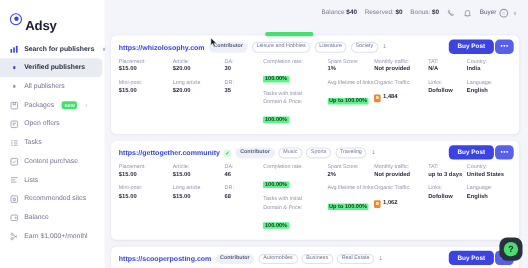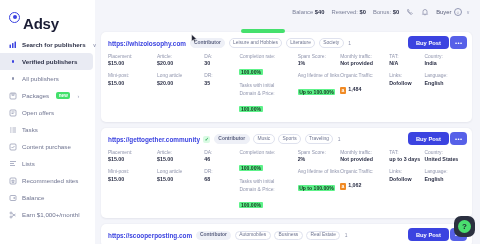--- a/index.html
+++ b/index.html
@@ -16,21 +16,21 @@
     width: 95px; height: 244px; background: #ffffff;
     padding: 7px 0 0 0; flex-shrink: 0; position: relative; z-index: 5;
   }
   .brand { display: flex; align-items: center; gap: 3px; padding: 0 0 0 9px; height: 20px; }
   .brand-mark {
     width: 11px; height: 11px; border-radius: 50%;
     border: 1.6px solid #3b43e0; background: #fff;
     display: flex; align-items: center; justify-content: center;
   }
   .brand-mark i { width: 4px; height: 4px; border-radius: 50%; background: #3b43e0; display: block; }
-  .brand-name { font-size: 15px; font-weight: bold; color: #1b1d35; letter-spacing: -0.2px; margin-top: 12px; }
+  .brand-name { font-size: 12px; font-weight: bold; color: #1b1d35; letter-spacing: -0.2px; margin-top: 12px; }
 
   .nav { margin-top: 9px; }
   .nav-row {
     display: flex; align-items: center; gap: 5px;
     height: 17px; padding: 0 6px 0 9px; position: relative;
     font-size: 6.2px; color: #6f7490; white-space: nowrap;
   }
   .nav-row.head { color: #2c3047; font-weight: 600; }
   .nav-row.active {
     background: #e9ebf3; color: #2c3047; font-weight: 600;

